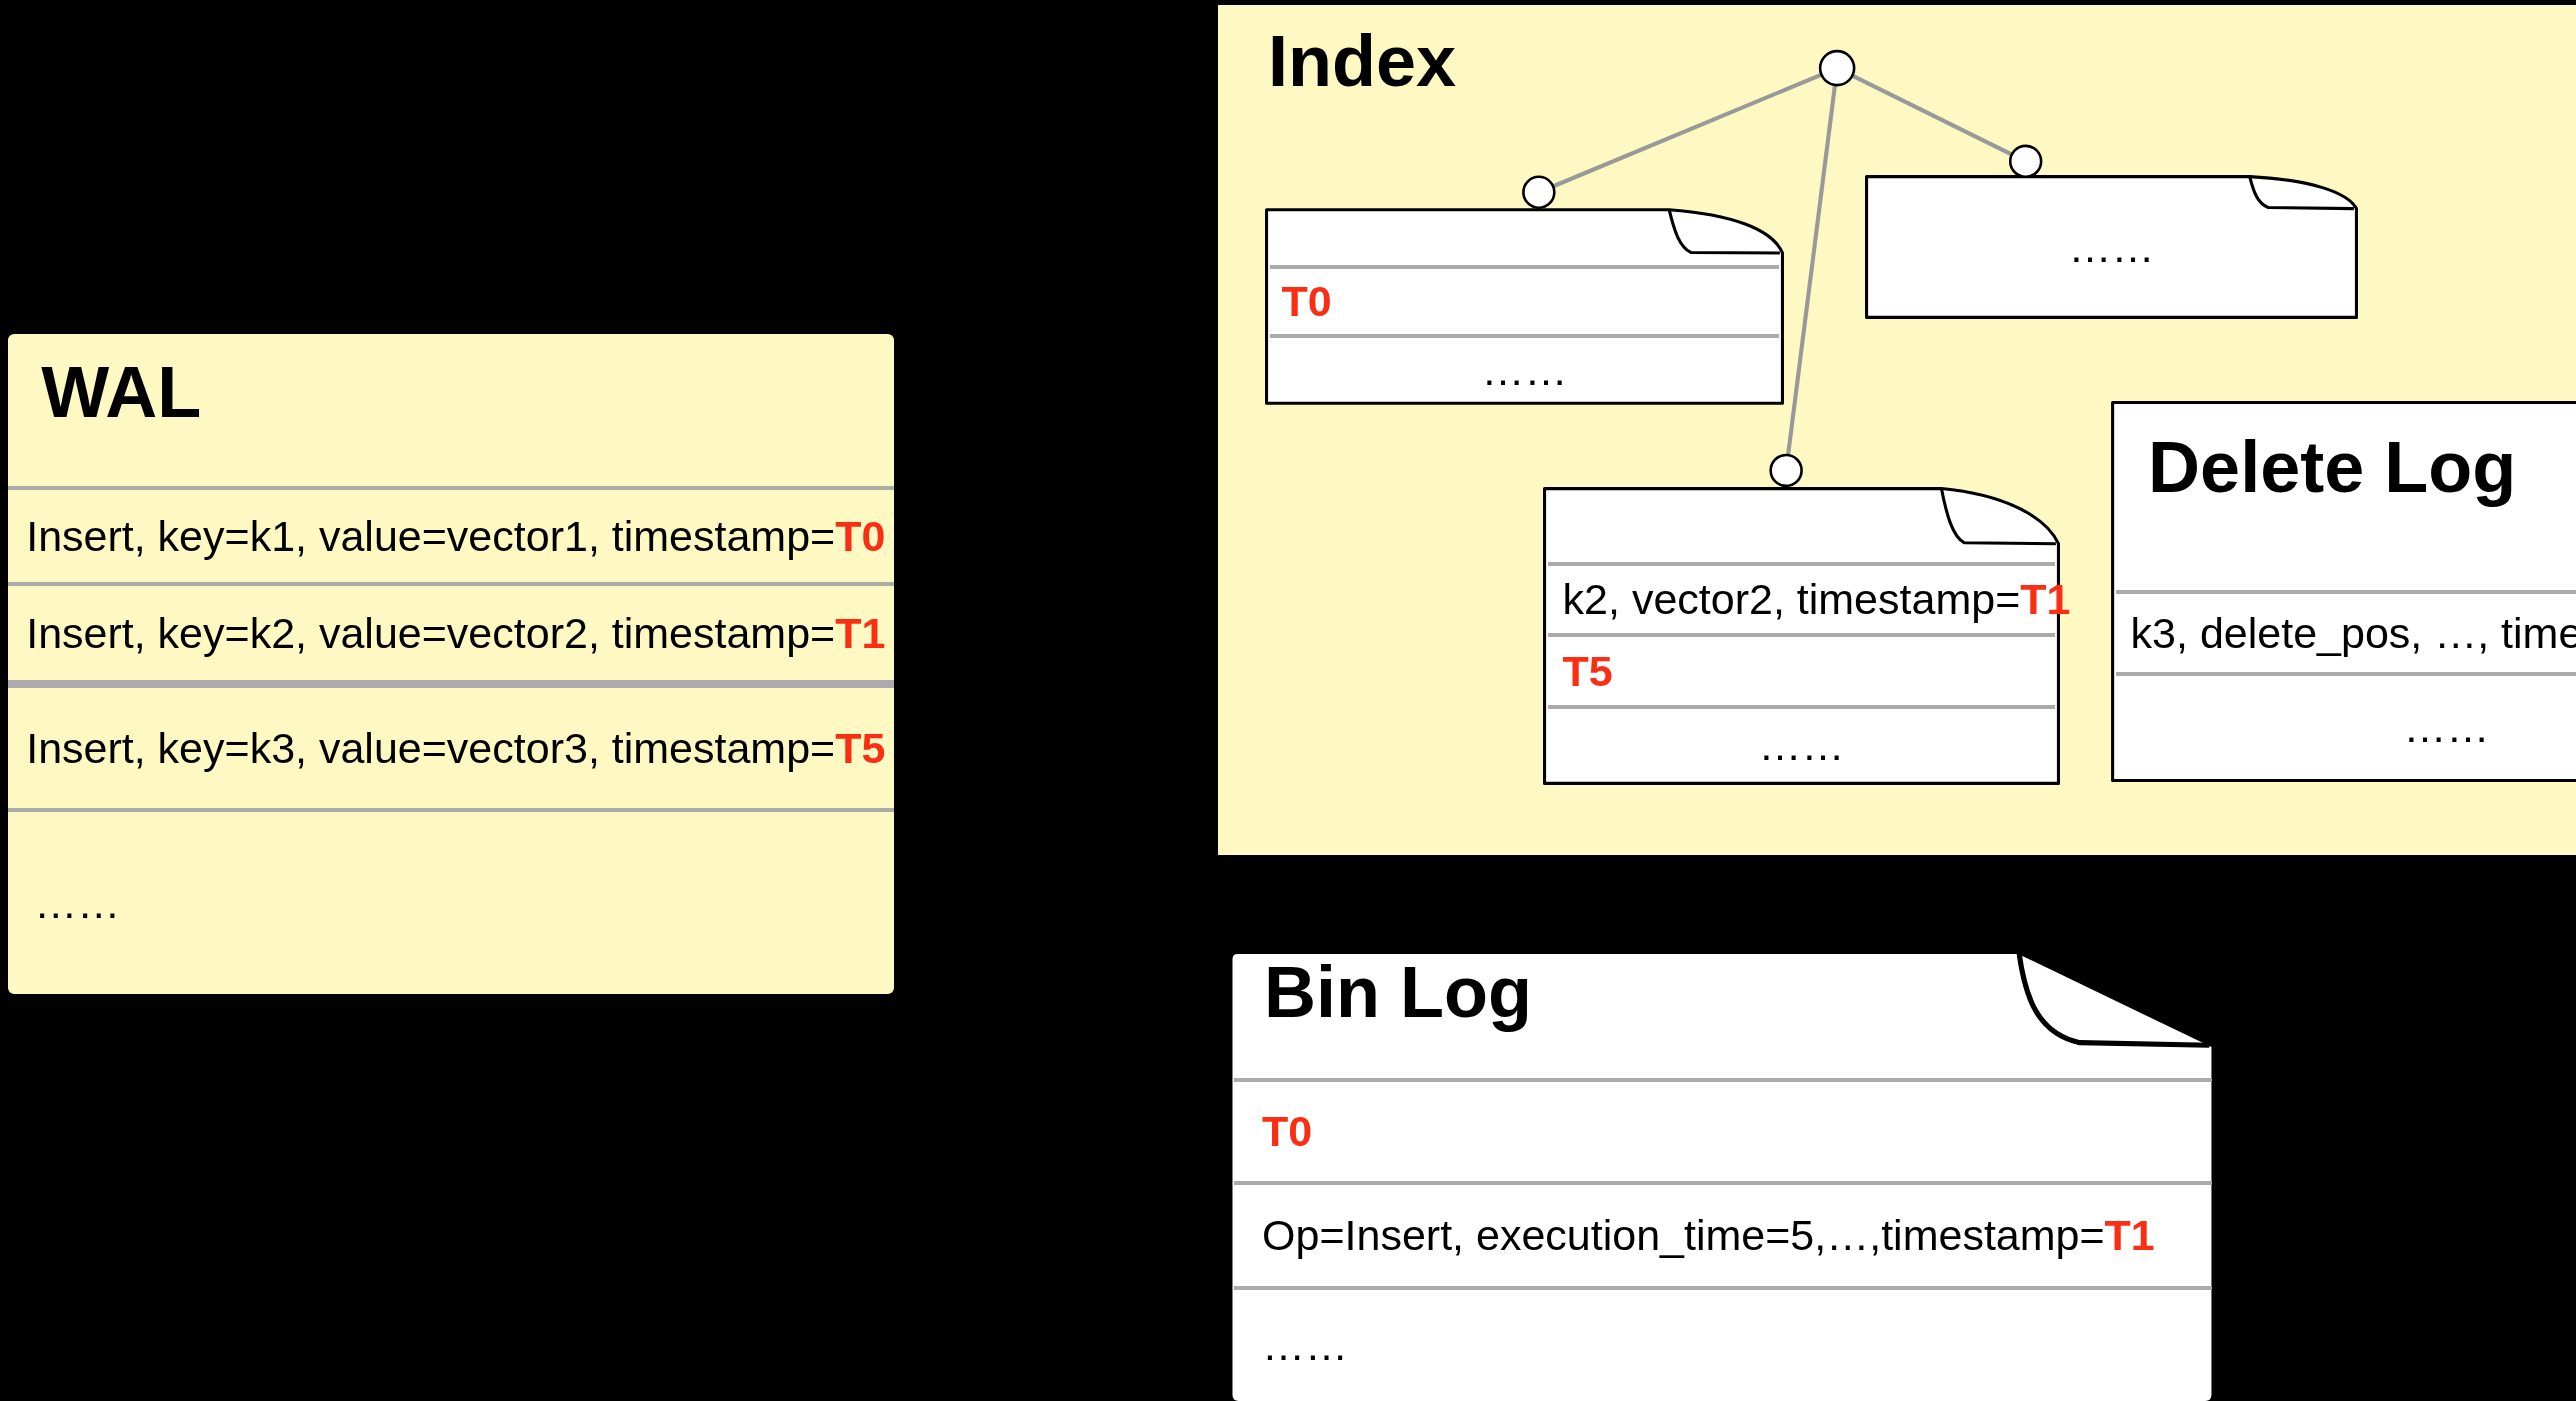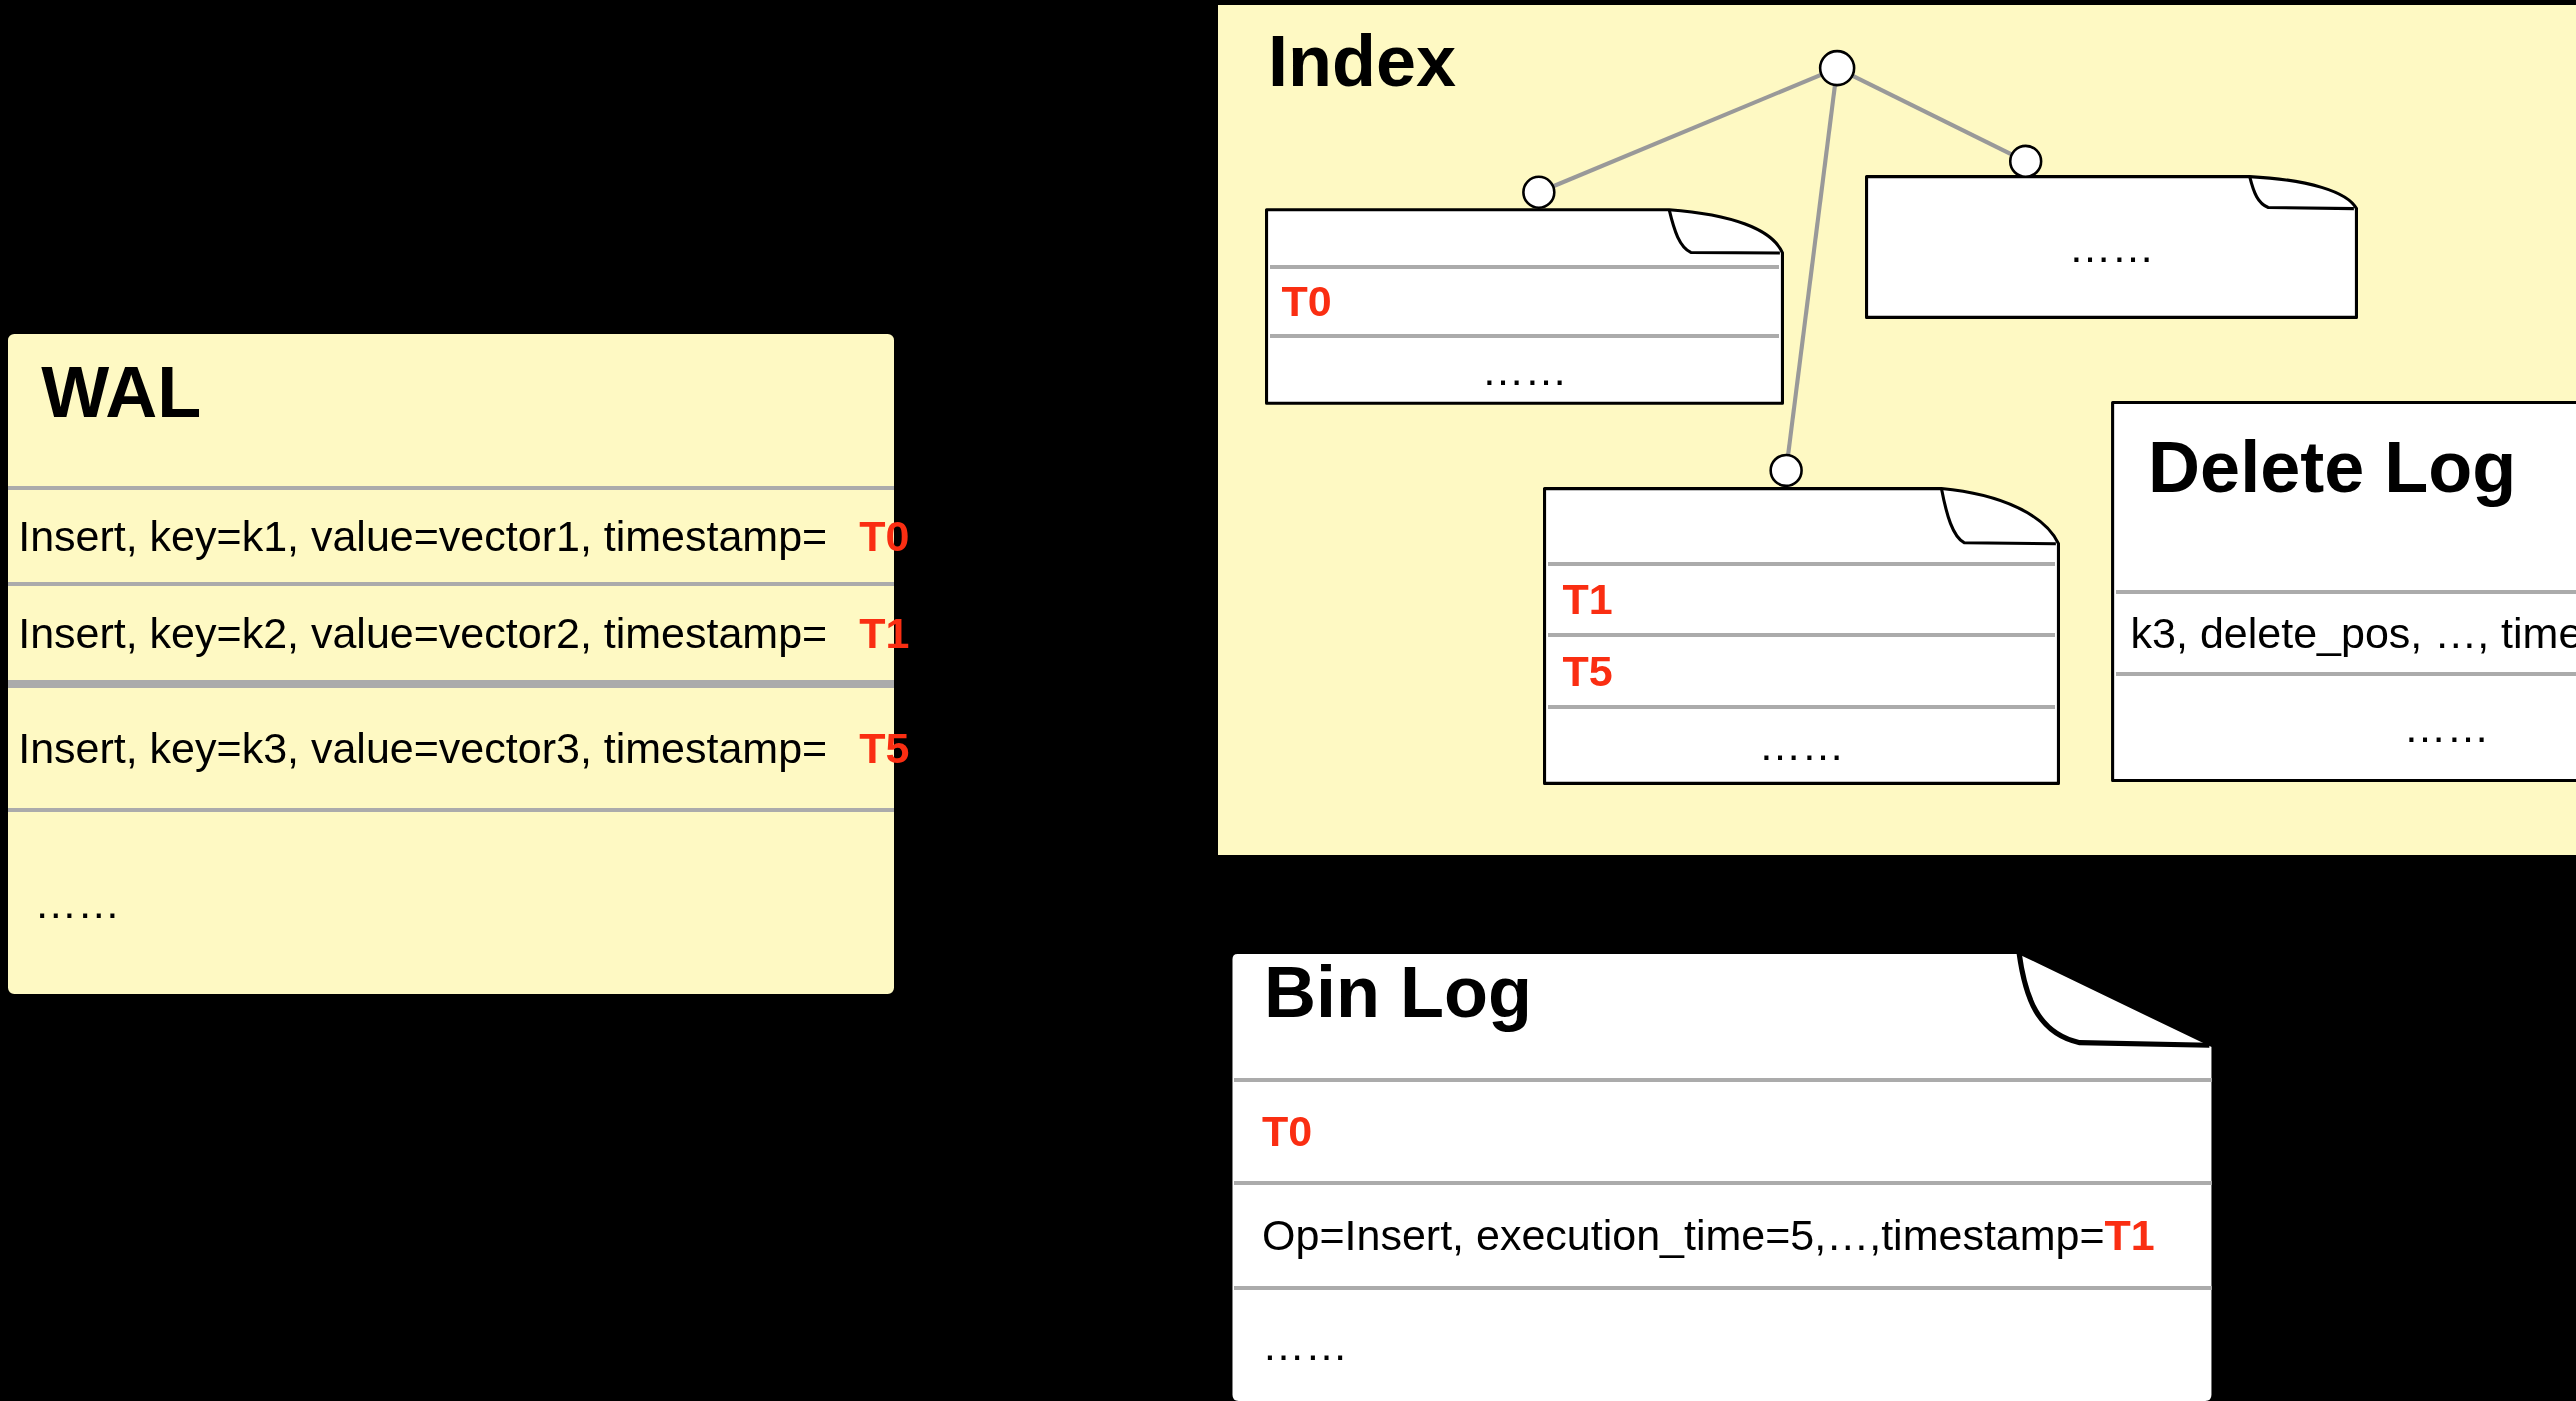--- a/index.html
+++ b/index.html
@@ -21,21 +21,21 @@
 
   .sep{flex:none;height:4.1px;background:#ababab;margin:0 1.5px;}
   .row{flex:none;display:flex;align-items:center;font-size:43px;line-height:1;white-space:nowrap;letter-spacing:0;}
   .row .hl{color:#fa2e12;font-weight:bold;}
   .dots{flex:1;display:flex;align-items:center;font-size:43px;line-height:1;}
   .dots.centered{justify-content:center;}
   .title{font-weight:bold;font-size:72px;line-height:1;white-space:nowrap;}
 
   
   #wal{left:6.2px;top:332px;width:890px;height:664px;border:2.6px solid #000;border-radius:8.2px;display:flex;flex-direction:column;}
-  #wal .row{padding-left:10px;gap:32px;}
+  #wal .row{padding-left:18px;}
   #wal .title-row{flex:none;height:152px;}
   #wal .title{padding:21.6px 0 0 33px;}
   #wal .sep{margin:0;}
 
   
   #index-panel{left:1216px;top:3.1px;width:1597px;height:854px;border:2.1px solid #000;}
   #index-title{left:1268px;top:25px;}
 
   
   #doc-k1{left:1265px;top:208px;width:519px;height:197px;}
@@ -117,20 +117,21 @@
 
 <div class="doc" id="doc-k2k3" style="z-index:3">
   <svg width="517" height="298" viewBox="0 0 1003 578">
     <path d="M 3 3 L 773 3 C 890 14, 975 55, 1000 110 L 1000 575 L 3 575 Z" fill="#ffffff" stroke="#000000" stroke-width="6" stroke-linejoin="round"></path>
     <path d="M 773 3 C 783 55, 795 96, 817 108 L 995 110" fill="none" stroke="#000000" stroke-width="6" stroke-linejoin="round"></path>
   </svg>
   <div class="doc-body">
     <div style="flex:none;height:72px"></div>
     <div class="sep"></div>
     <div class="row" style="height:67px">
+      <span>k2, vector2, timestamp=</span>
         <span class="hl">T1</span>
     </div>
     <div class="sep"></div>
     <div class="row" style="height:68px">
         <span class="hl">T5</span>
     </div>
     <div class="sep"></div>
     <div class="dots centered">……</div>
   </div>
 </div>

